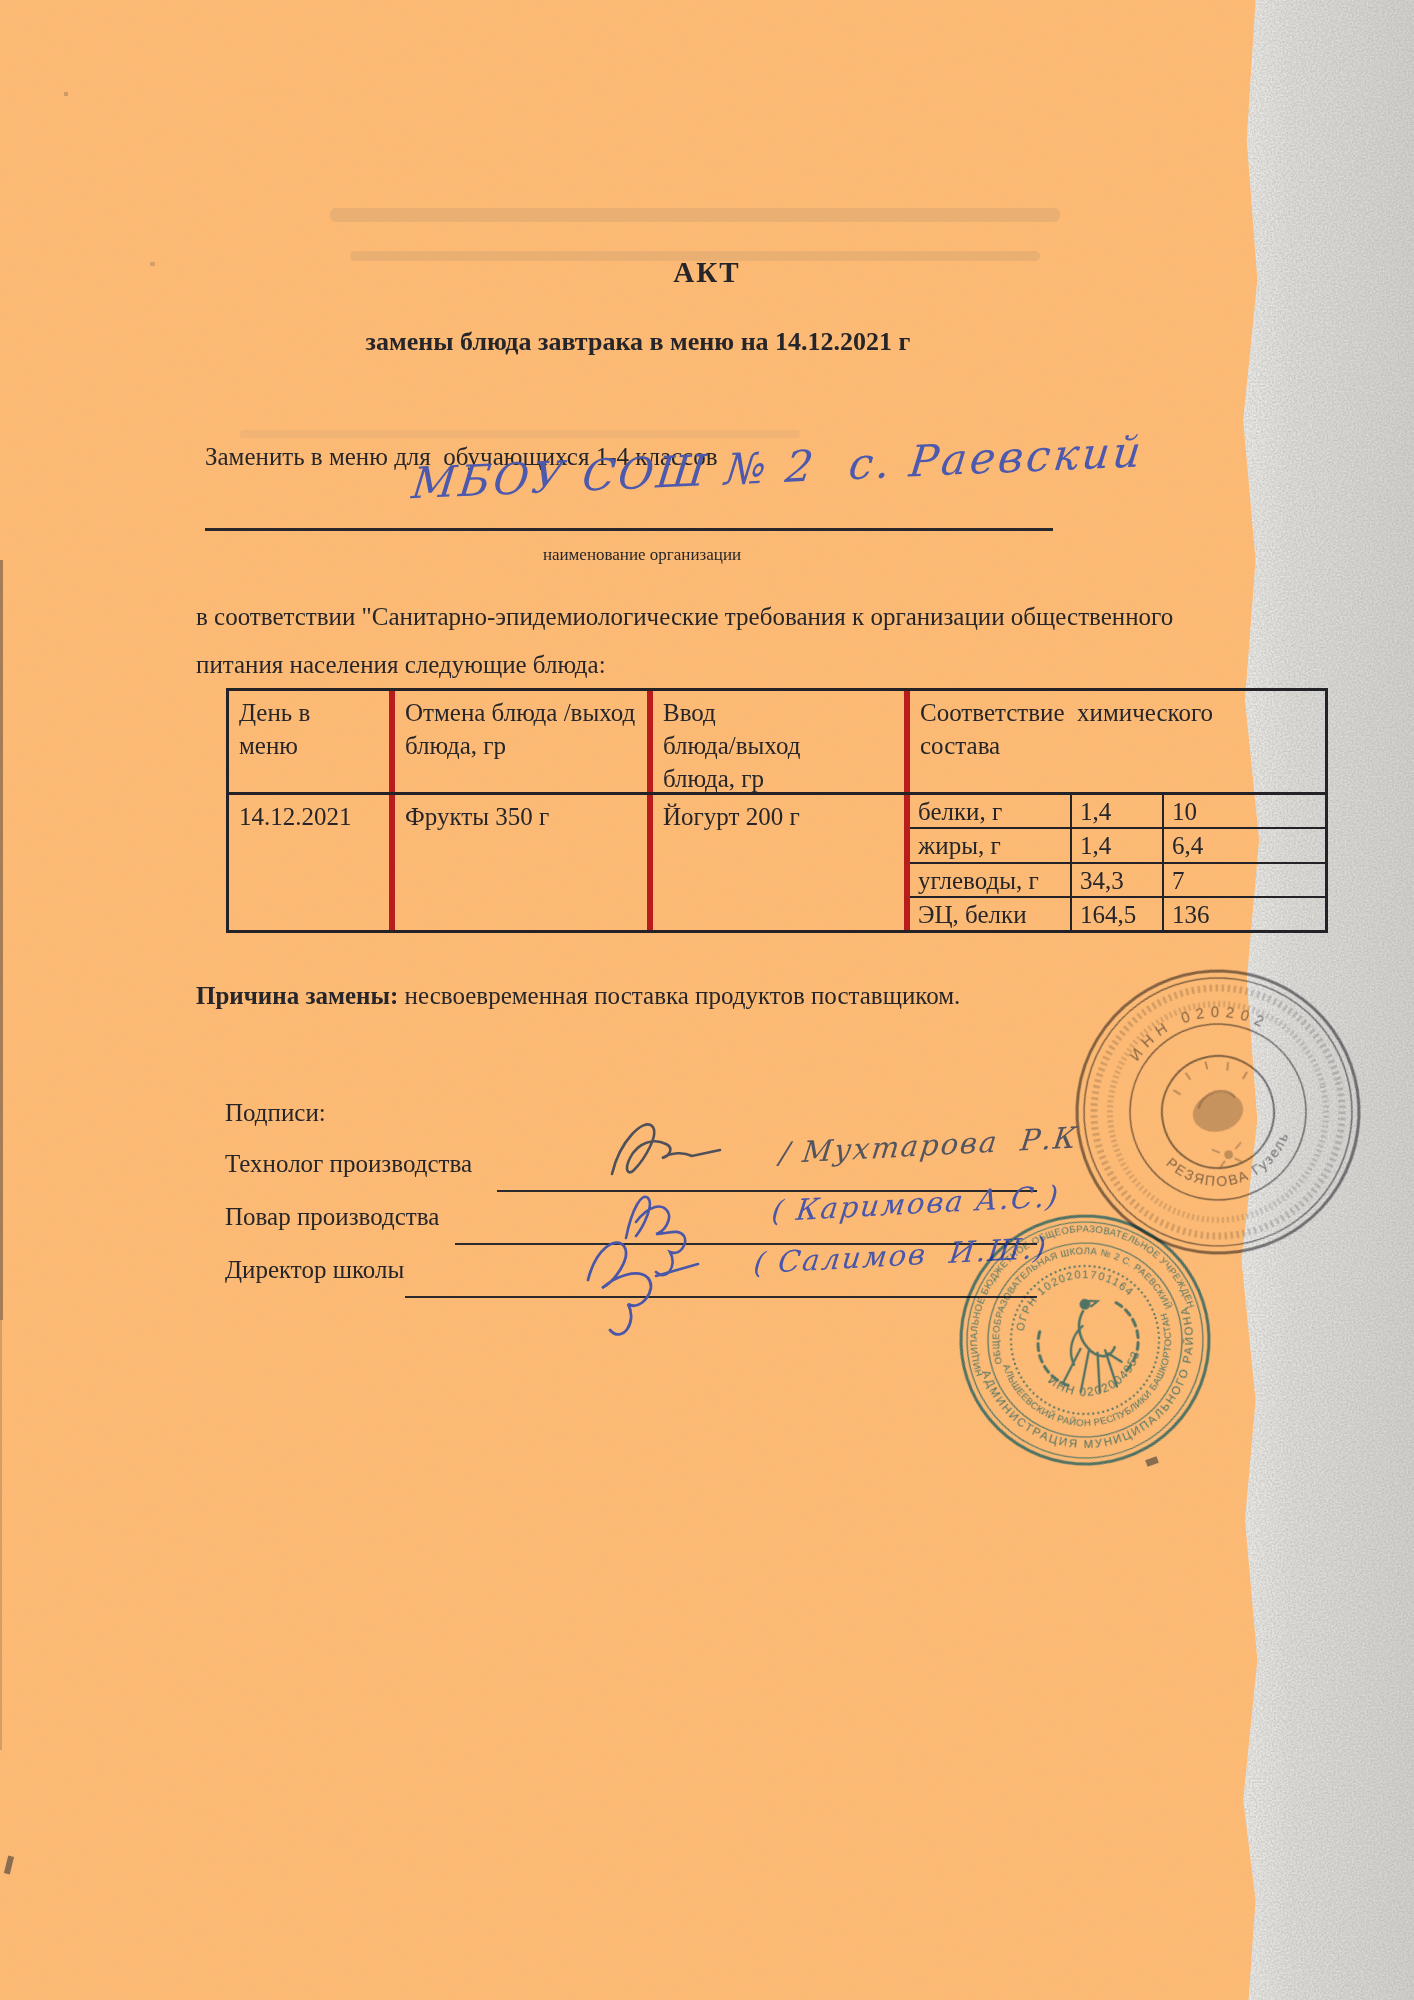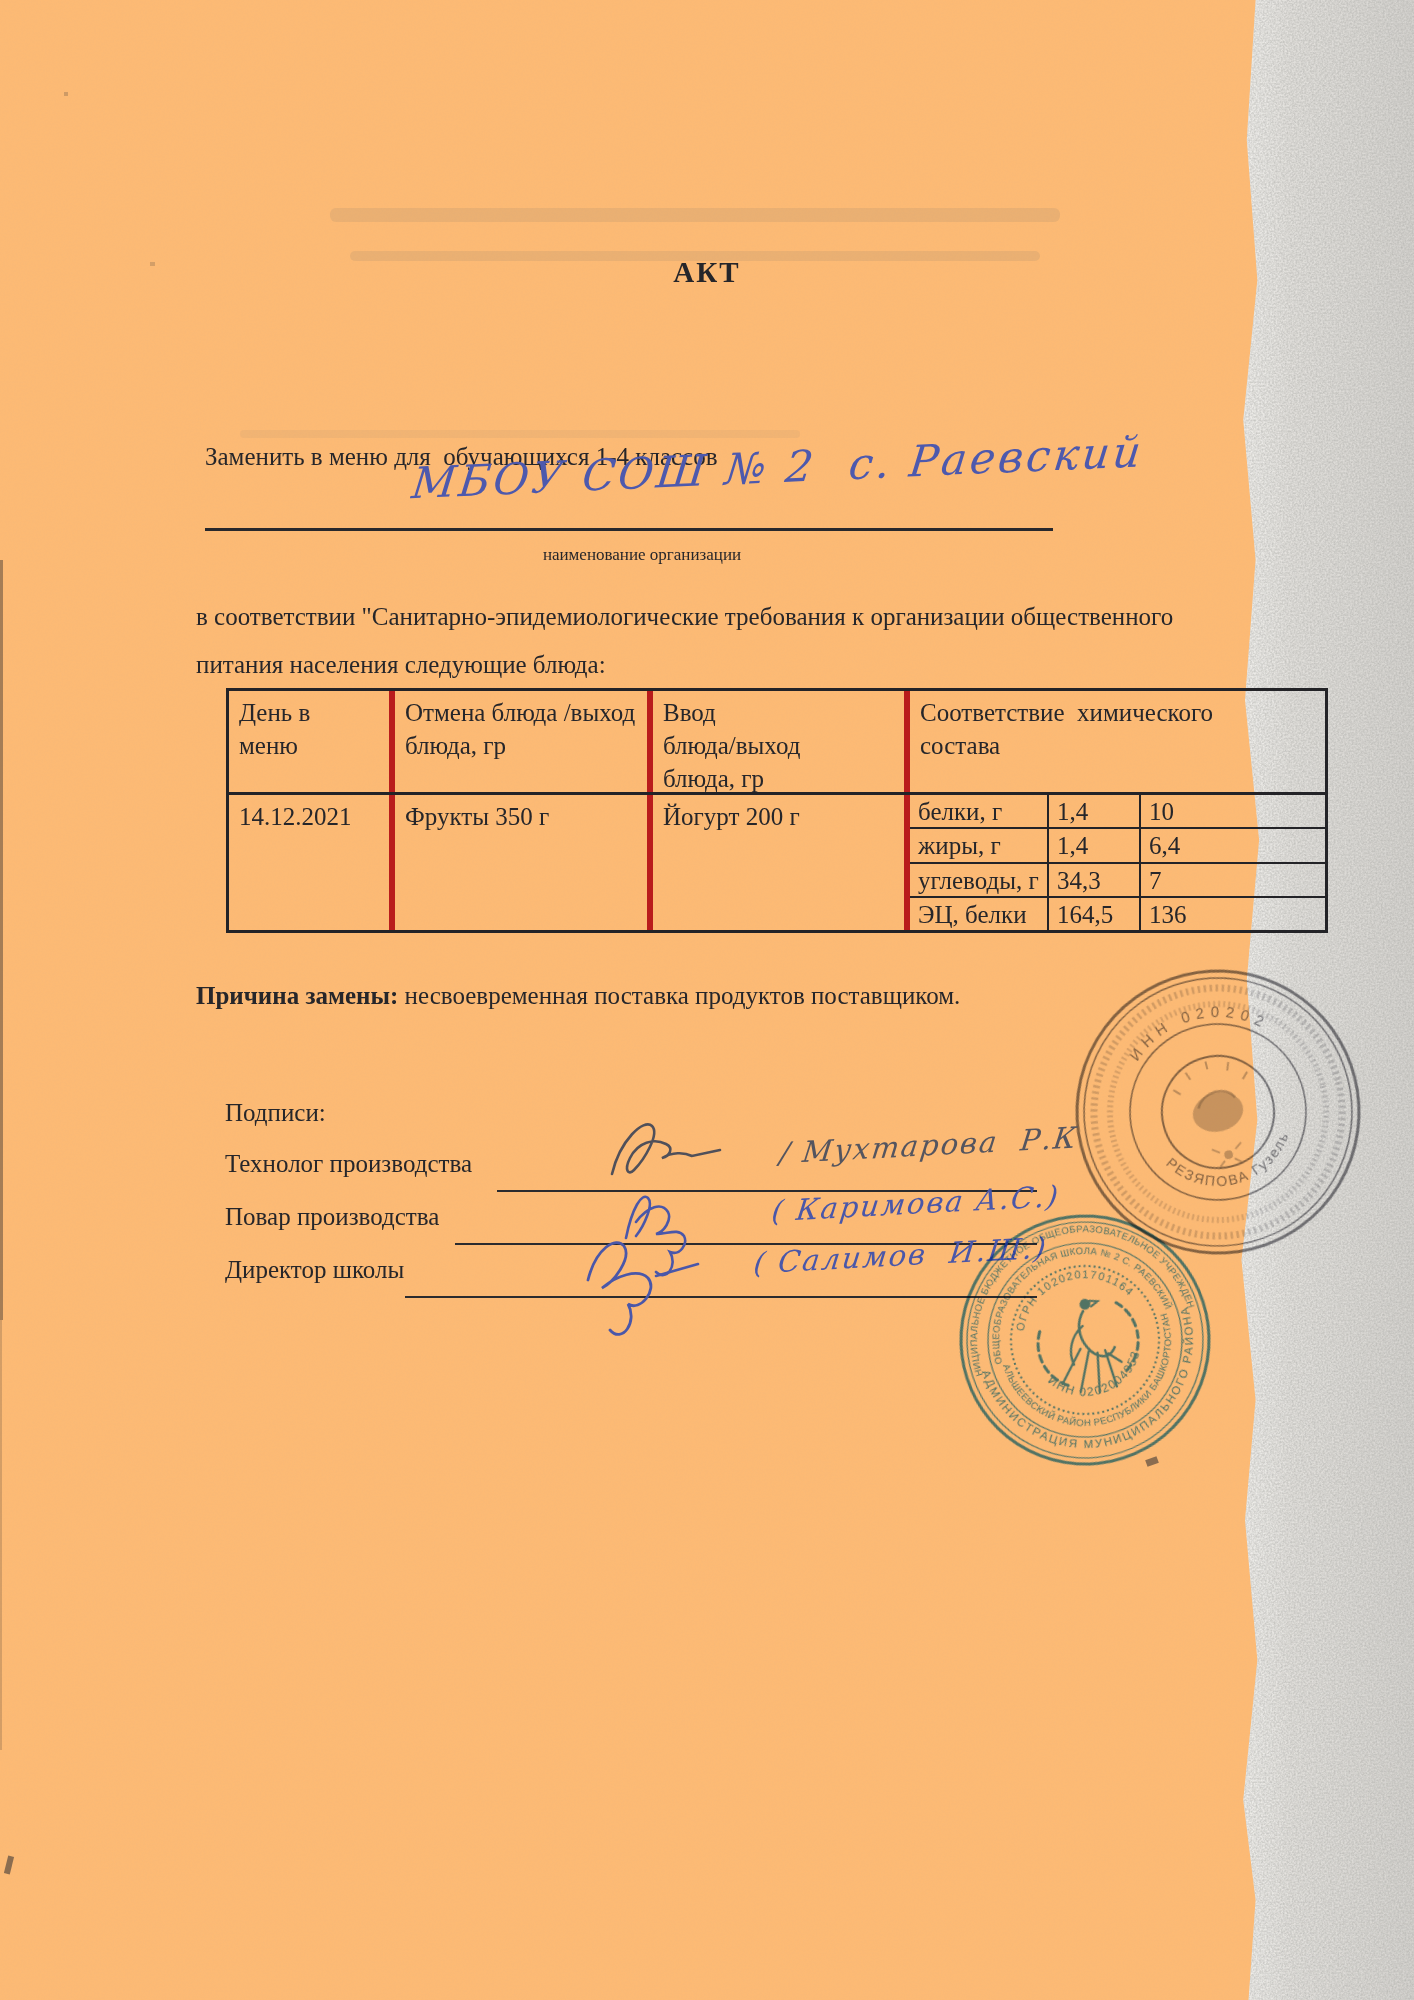--- a/index.html
+++ b/index.html
@@ -33,21 +33,21 @@
   .cell span{display:block;}
   .bdr{border-right:6px solid #b91c1c;}
   .c1{width:166px;}
   .c2{width:258px;}
   .c3{width:257px;}
   .c4{flex:1;padding:0;}
   .nested{display:flex;flex-direction:column;}
   .nrow{display:flex;flex:1;box-sizing:border-box;}
   .nrow + .nrow{border-top:2px solid #232327;}
   .ncell{box-sizing:border-box;padding:1px 4px 0 8px;font-size:25px;line-height:31px;}
-  .nlabel{width:137px;}
+  .nlabel{width:160px;}
   .nv1{width:92px;border-left:2px solid #232327;}
   .nv2{flex:1;border-left:2px solid #232327;}
 
   .reason{left:196px;top:982px;font-size:25px;}
   .sig-heading{left:225px;top:1099px;font-size:25px;}
   .sig-label{font-size:25px;}
   .sig-line{height:2px;background:#2b2b2e;}
   .sig-name{
     font-size:29px;font-style:italic;font-family:"DejaVu Serif",serif;
     letter-spacing:2px;transform:rotate(-3deg) skewX(-10deg);transform-origin:left top;
@@ -95,20 +95,21 @@
   <div class="abs streak" style="left:350px;top:251px;width:690px;height:10px;"></div>
   <div class="abs streak" style="left:240px;top:430px;width:560px;height:8px;opacity:.6;"></div>
   <div class="abs" style="left:0;top:560px;width:3px;height:760px;background:rgba(35,35,40,.4);"></div>
   <div class="abs" style="left:0;top:1320px;width:2px;height:430px;background:rgba(35,35,40,.18);"></div>
   <div class="abs speck" style="left:6px;top:1856px;width:6px;height:18px;transform:rotate(14deg);"></div>
   <div class="abs speck" style="left:1146px;top:1458px;width:12px;height:7px;transform:rotate(-20deg);"></div>
   <div class="abs speck" style="left:64px;top:92px;width:4px;height:4px;opacity:.4;"></div>
   <div class="abs speck" style="left:150px;top:262px;width:5px;height:4px;opacity:.35;"></div>
 
   <div class="abs center title">АКТ</div>
+  <div class="abs subtitle">замены блюда завтрака в меню на 14.12.2021 г</div>
 
   <div class="abs intro pre">Заменить в меню для  обучающихся 1-4 классов</div>
   <div class="abs org-script pre">МБОУ СОШ № 2  с. Раевский</div>
   <div class="abs org-underline"></div>
   <div class="abs org-caption">наименование организации</div>
 
   <div class="abs paragraph">
     <span>в соответствии "Санитарно-эпидемиологические требования к организации общественного</span>
     <span>питания населения следующие блюда:</span>
   </div>

